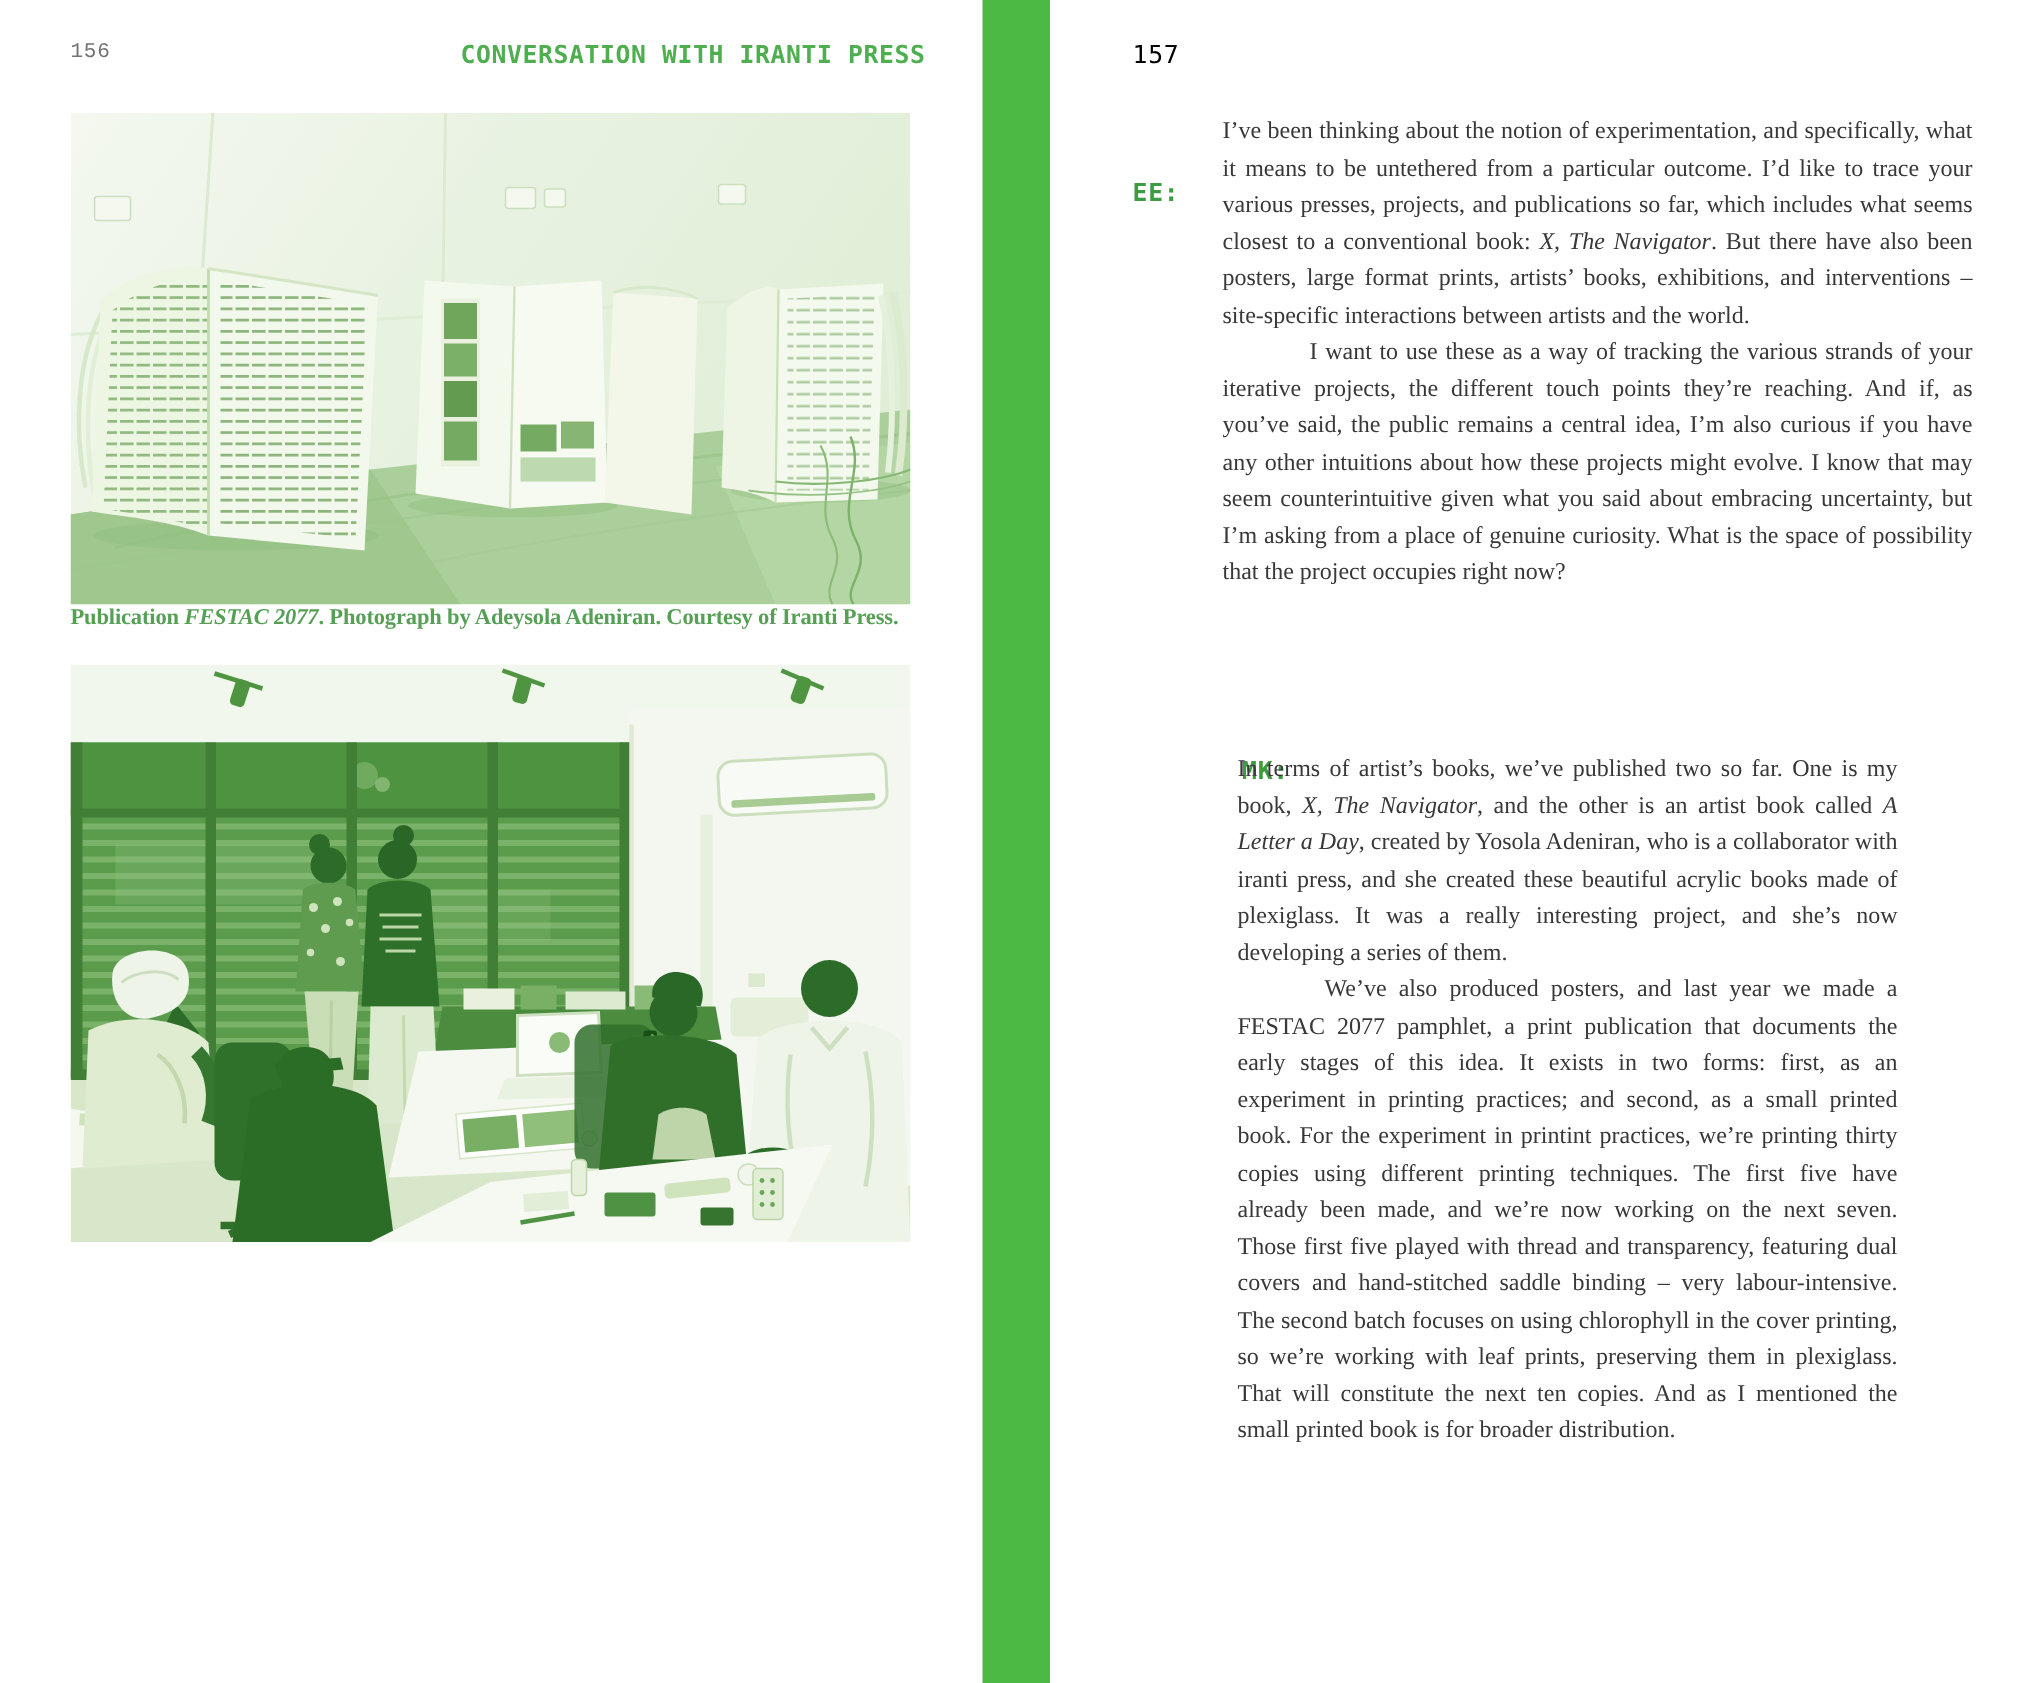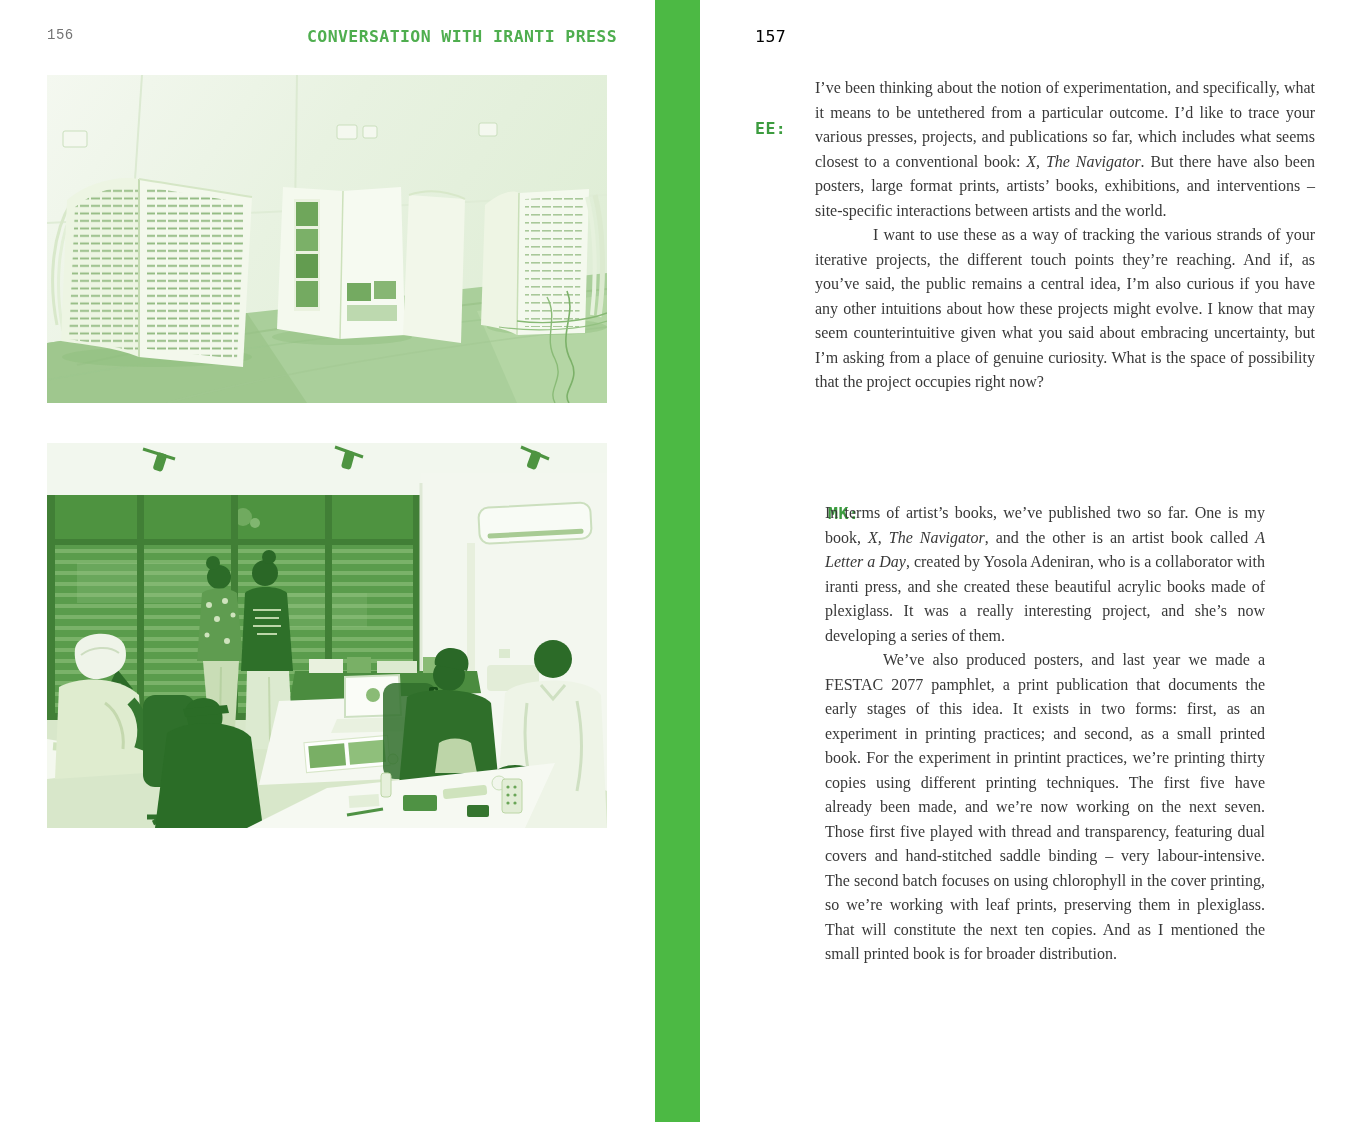--- a/index.html
+++ b/index.html
@@ -106,20 +106,21 @@
 
       <path d="M548,120 C556,150 558,200 552,242" fill="none" stroke="#dcead0" stroke-width="5"></path>
       <path d="M540,122 C548,152 550,198 545,240" fill="none" stroke="#e6f1dd" stroke-width="4"></path>
 
       <path d="M520,216 C530,240 510,260 524,286 C534,306 514,316 522,328" fill="none" stroke="#7cb169" stroke-width="1.6"></path>
       <path d="M500,222 C512,244 496,262 508,284 C518,304 500,314 508,328" fill="none" stroke="#8abb77" stroke-width="1.4"></path>
       <path d="M470,246 C500,250 540,246 560,238" fill="none" stroke="#86b873" stroke-width="1.4"></path>
       <path d="M452,252 C492,258 536,254 560,246" fill="none" stroke="#93c181" stroke-width="1.2"></path>
     </svg>
   </div>
+  <div class="caption caption1"><span>Publication </span><span class="it">FESTAC 2077</span><span>. Photograph by Adeysola Adeniran. Courtesy of Iranti Press.</span></div>
 
   <div class="figure2">
     <svg viewBox="0 0 560 385" preserveAspectRatio="none">
       <rect width="560" height="385" fill="#edf3e5"></rect>
       <rect width="560" height="54" fill="#f2f7ee"></rect>
       <g fill="#4e9441">
         <line x1="96" y1="6" x2="128" y2="16" stroke="#4e9441" stroke-width="3"></line>
         <rect x="108" y="10" width="10" height="18" rx="3" transform="rotate(18 113 19)"></rect>
         <line x1="288" y1="4" x2="316" y2="14" stroke="#4e9441" stroke-width="3"></line>
         <rect x="296" y="8" width="10" height="18" rx="3" transform="rotate(15 301 17)"></rect>

